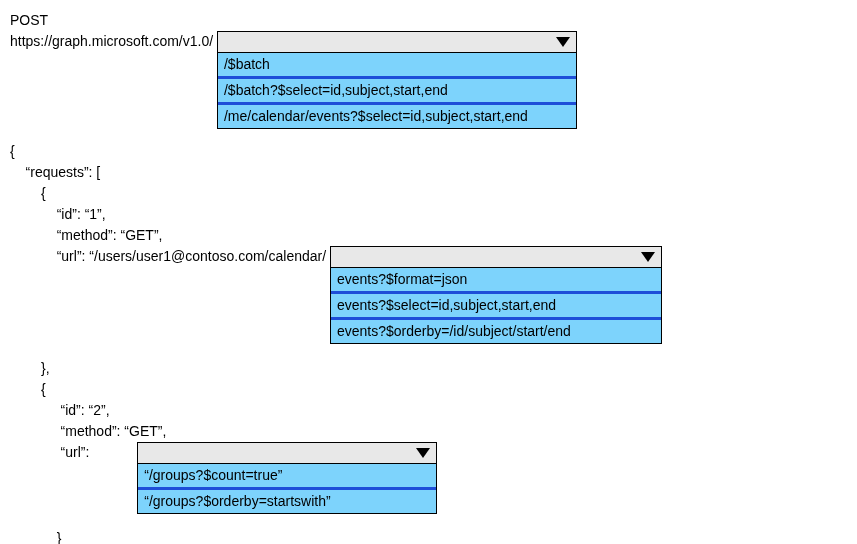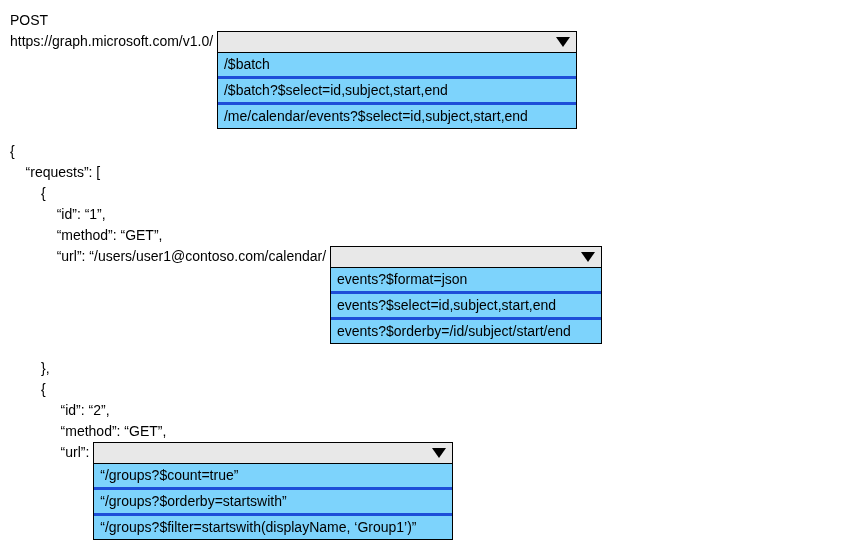--- a/index.html
+++ b/index.html
@@ -90,48 +90,47 @@
 
 <p class="line mono">{</p>
 <p class="line mono">    “requests”: [</p>
 <p class="line mono">        {</p>
 <p class="line mono">            “id”: “1”,</p>
 <p class="line mono">            “method”: “GET”,</p>
 
 <div class="row">
   <span class="mono pre-text">            “url”: “/users/user1@contoso.com/calendar/</span>
   <span class="mono pre-text"> </span>
-  <div class="dropdown-container" style="width:272px;">
+  <div class="dropdown-container" style="width:332px;">
     <div class="dropdown-select">
       <div class="dropdown-arrow"></div>
     </div>
     <div class="dropdown-options">
       <div class="dropdown-option">events?$format=json</div>
       <div class="dropdown-option">events?$select=id,subject,start,end</div>
       <div class="dropdown-option">events?$orderby=/id/subject/start/end</div>
     </div>
   </div>
 </div>
 
 <div style="height:14px;"></div>
 
 <p class="line mono">        },</p>
 <p class="line mono">        {</p>
 <p class="line mono">             “id”: “2”,</p>
 <p class="line mono">             “method”: “GET”,</p>
 
 <div class="row">
   <span class="mono pre-text">             “url”: </span>
-  <div class="dropdown-container" style="width:360px;">
+  <div class="dropdown-container" style="width:300px;margin-left:44px;">
     <div class="dropdown-select">
       <div class="dropdown-arrow"></div>
     </div>
     <div class="dropdown-options">
       <div class="dropdown-option">“/groups?$count=true”</div>
       <div class="dropdown-option">“/groups?$orderby=startswith”</div>
-      <div class="dropdown-option">“/groups?$filter=startswith(displayName, ‘Group1’)”</div>
     </div>
   </div>
 </div>
 
 <div style="height:14px;"></div>
 
 <p class="line mono">            }</p>
 
 </body></html>

